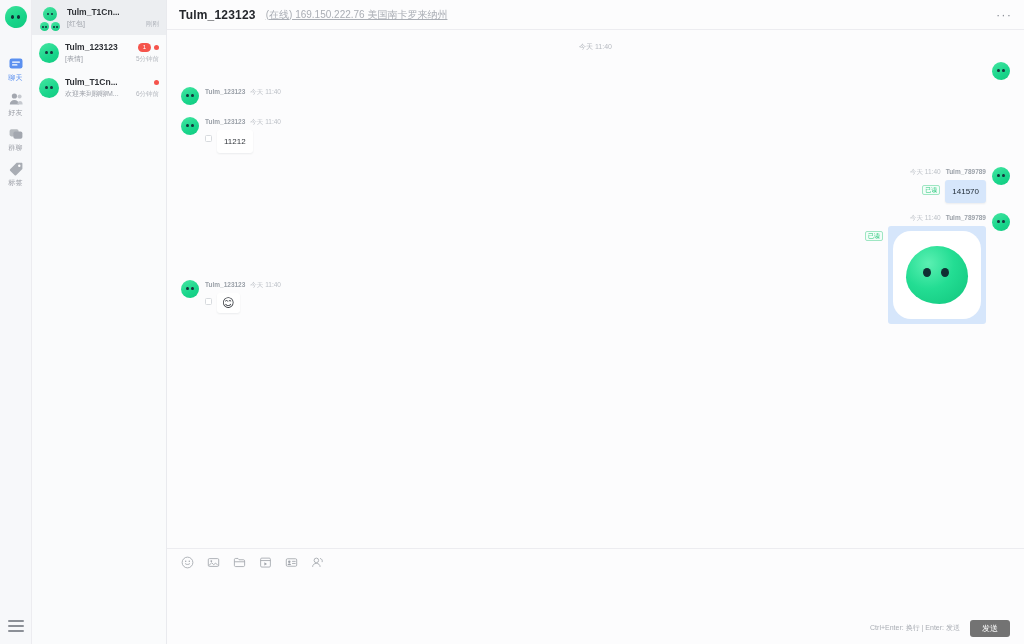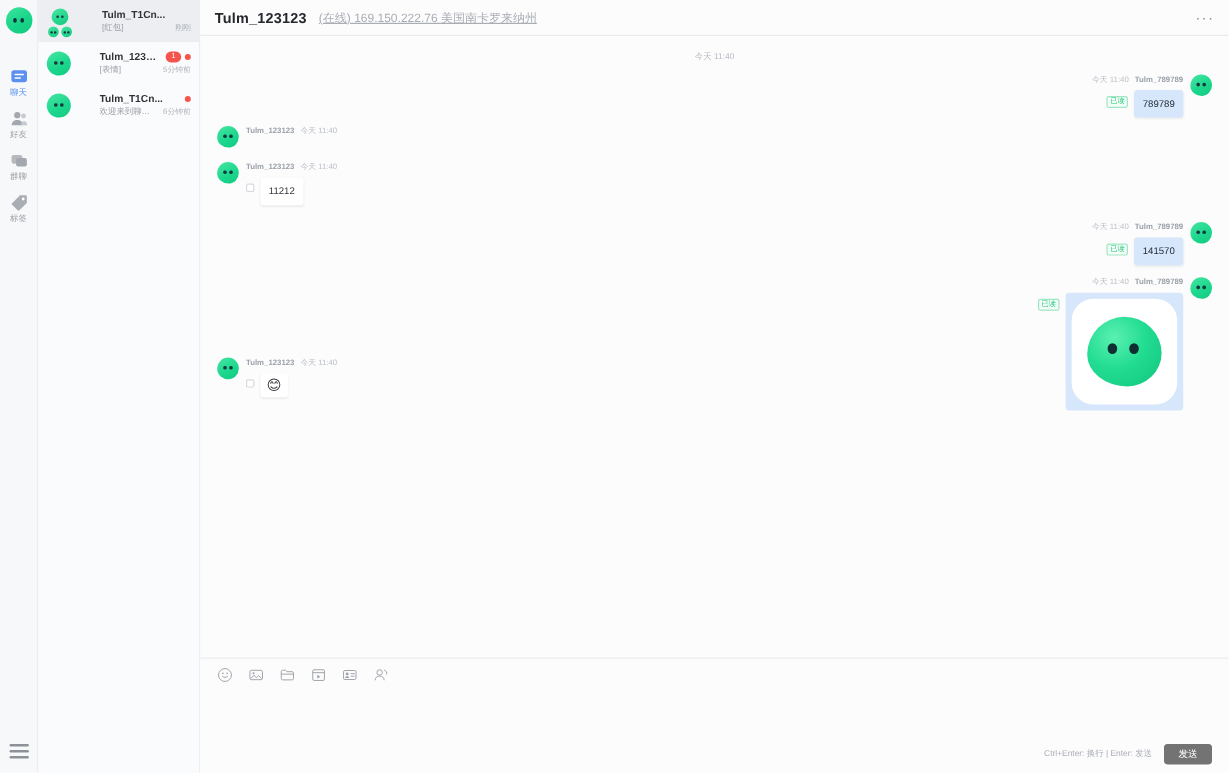--- a/index.html
+++ b/index.html
@@ -134,21 +134,21 @@
   .plus-btn::before, .plus-btn::after {
     content: ""; position: absolute; background: #9fa3ab;
   }
   .plus-btn::before { left: 3px; right: 3px; top: 5.5px; height: 1px; }
   .plus-btn::after  { top: 3px; bottom: 3px; left: 5.5px; width: 1px; }
 
   .conv {
     display: flex;
     align-items: center;
     padding: 6px 7px;
-    gap: 24px;
+    gap: 6px;
     cursor: pointer;
     position: relative;
   }
   .conv.active { background: #eceef1; }
   .conv-av {
     width: 20px; height: 20px;
     flex: 0 0 20px;
     position: relative;
   }
   .conv-av.group { width: 22px; height: 22px; flex: 0 0 22px; }
@@ -507,30 +507,20 @@
       <span class="hdr-sub">(在线) 169.150.222.76 美国南卡罗来纳州</span>
       <span class="hdr-spacer"></span>
       <span class="hdr-more">···</span>
     </div>
 
     <div class="msgs">
 
       <div class="daystamp">今天 11:40</div>
 
       <div class="msg out">
-        <div class="msg-col">
-          <div class="msg-meta">
-            <span class="meta-time">今天 11:40</span>
-            <span class="meta-name">Tulm_789789</span>
-          </div>
-          <div class="bubble-row">
-            <span class="read-tag">已读</span>
-            <div class="bubble out">789789</div>
-          </div>
-        </div>
         <div class="msg-av">
           <span class="eye l"></span>
           <span class="eye r"></span>
         </div>
       </div>
       <div style="height:1px"></div>
 
       <div class="msg in" style="margin-top:-6px;">
         <div class="msg-av">
           <span class="eye l"></span>

